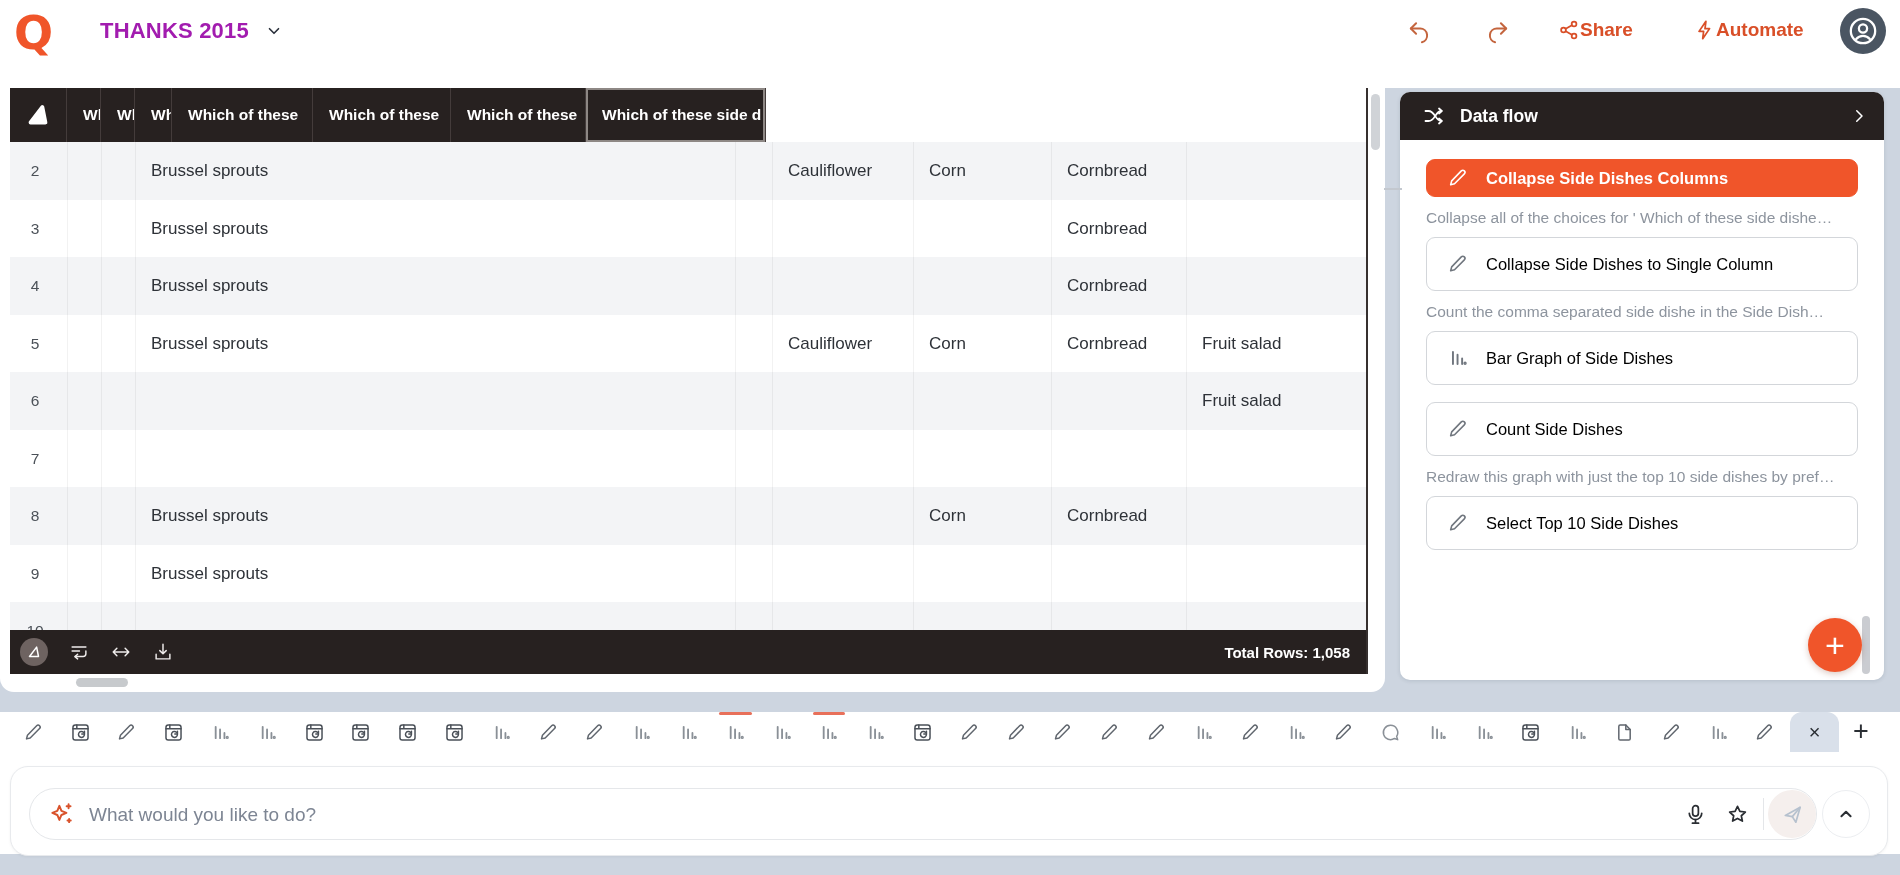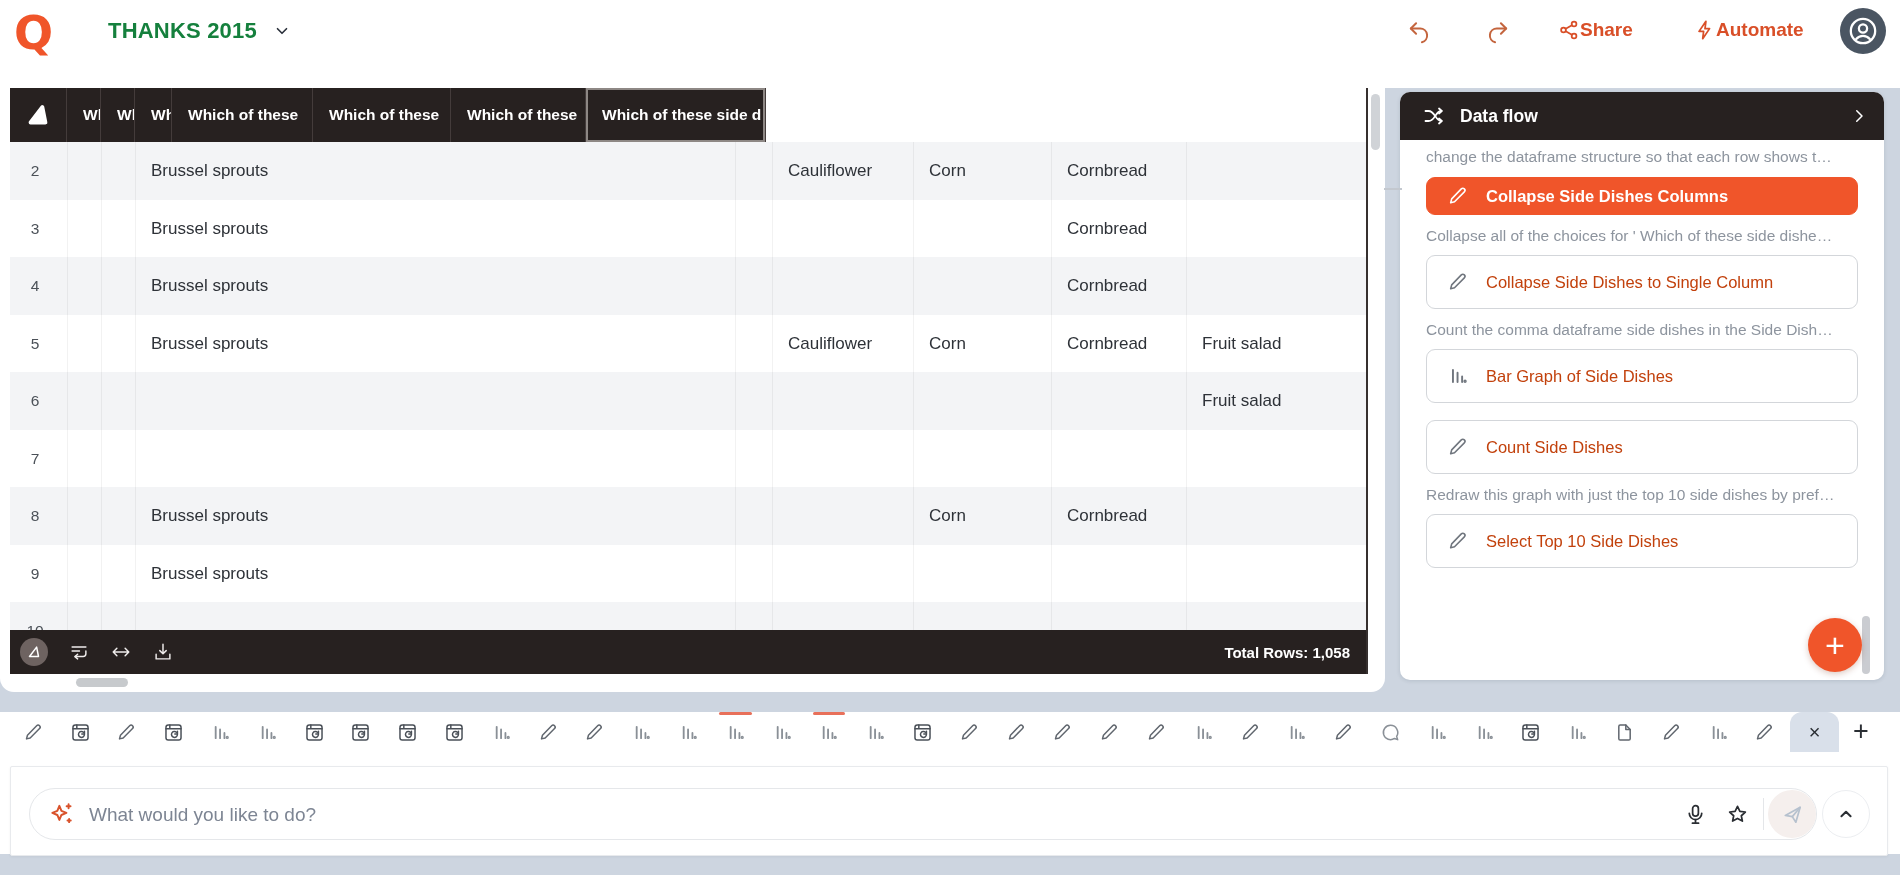--- a/index.html
+++ b/index.html
@@ -8,21 +8,21 @@
     background:#cdd5e0;
     font-family:"Liberation Sans",sans-serif;
     -webkit-font-smoothing:antialiased;
   }
   .abs{position:absolute;}
   svg{fill:none;stroke:currentColor;stroke-width:1.7;stroke-linecap:round;stroke-linejoin:round;display:block;}
 
   
   #topbar{left:0;top:0;width:1900px;height:88px;background:#ffffff;z-index:20;}
   #logo{left:14px;top:4px;font-size:46px;font-weight:800;color:#F0552A;line-height:58px;font-family:"DejaVu Sans",sans-serif;}
-  #file-title{left:108px;top:18px;font-size:22px;font-weight:700;color:#15803d;letter-spacing:.2px;display:flex;align-items:center;gap:16px;cursor:pointer;}
+  #file-title{left:100px;top:18px;font-size:22px;font-weight:700;color:#a21caf;letter-spacing:.2px;display:flex;align-items:center;gap:16px;cursor:pointer;}
   #file-title svg{width:18px;height:18px;color:#2a303b;stroke-width:2.2;}
   .tb-icon-btn{width:28px;height:28px;color:#c4653e;}
   #undo-btn{left:1405px;top:18px;}
   #redo-btn{left:1484px;top:18px;}
   .tb-action{display:flex;align-items:center;color:#d94f28;font-size:19px;font-weight:600;cursor:pointer;}
   .tb-action svg{width:22px;height:22px;stroke-width:1.9;}
   #share-btn{left:1558px;top:19px;}
   #automate-btn{left:1694px;top:19px;}
   #avatar{left:1840px;top:8px;width:46px;height:46px;border-radius:50%;background:#4a5562;display:flex;align-items:center;justify-content:center;color:#fff;}
   #avatar svg{width:34px;height:34px;stroke-width:1.6;}
@@ -61,21 +61,21 @@
     display:flex;align-items:center;color:#fff;cursor:pointer;}
   #df-header svg.flow{width:24px;height:24px;margin-left:22px;stroke-width:1.8;}
   #df-title{margin-left:14px;font-size:17.5px;font-weight:700;}
   #df-chevron{margin-left:auto;margin-right:16px;width:18px;height:18px;stroke-width:2;}
   #df-body{position:absolute;left:26px;top:48px;width:432px;padding-top:8px;}
   .df-caption{margin:12px 0 0;height:18px;line-height:18px;font-size:15.5px;color:#8d949e;
     white-space:nowrap;overflow:hidden;}
   .df-caption:first-child{margin-top:0;}
   .df-node{margin-top:10px;height:54px;border:1px solid #d3d6da;border-radius:9px;background:#fff;
     display:flex;align-items:center;padding-left:20px;box-sizing:border-box;gap:17px;
-    font-size:16.5px;color:#c2410c;cursor:pointer;}
+    font-size:16.5px;color:#000000;cursor:pointer;}
   .df-node+.df-node{margin-top:17px;}
   .df-node svg{width:22px;height:22px;color:#70767e;}
   .df-node.active{background:#F0552A;border-color:#F0552A;color:#fff;font-weight:700;height:38px;margin-top:11px;}
   .df-node.active svg{color:#fff;}
   #df-connector{left:1384px;top:188px;width:18px;height:2px;background:#c3c8cf;z-index:7;}
   #df-scroll-thumb{position:absolute;left:462px;top:524px;width:8px;height:58px;background:#caccd1;border-radius:4px;}
   #fab{left:1808px;top:618px;width:54px;height:54px;border-radius:50%;background:#F0552A;z-index:9;
     display:flex;align-items:center;justify-content:center;color:#fff;font-size:34px;font-weight:400;
     line-height:54px;cursor:pointer;box-shadow:0 2px 6px rgba(120,40,10,.25);}
 
@@ -89,21 +89,21 @@
   .tb-item .flag{position:absolute;left:7px;right:7px;top:0;height:3px;background:#e8705a;border-radius:2px;}
   .ic-pencil{color:#60666e;} .ic-table{color:#4a5058;} .ic-bar{color:#8a9097;}
   .ic-chat{color:#8a9097;} .ic-file{color:#60666e;}
   #tab-close{left:1790px;top:712px;width:49px;height:40px;background:#d9e0ea;border-radius:12px 12px 0 0;
     text-align:center;line-height:40px;font-size:20px;color:#2a2e33;cursor:pointer;z-index:11;}
   #tab-add{left:1840px;top:712px;width:42px;height:40px;text-align:center;line-height:38px;font-size:27px;
     font-weight:300;color:#2a2e33;cursor:pointer;z-index:11;}
 
   
   #prompt-card{left:10px;top:766px;width:1878px;height:90px;background:#fff;border:1px solid #e8eaed;
-    border-radius:2px;box-sizing:border-box;z-index:12;box-shadow:0 1px 3px rgba(0,0,0,.05);}
+    border-radius:18px;box-sizing:border-box;z-index:12;box-shadow:0 1px 3px rgba(0,0,0,.05);}
   #prompt-pill{left:28px;top:787px;width:1788px;height:52px;border:1px solid #e5e7ea;border-radius:26px;
     box-sizing:border-box;background:#fff;}
   #sparkle{left:47px;top:800px;width:26px;height:26px;color:#d9532c;stroke-width:1.8;}
   #prompt-input{left:86px;top:789px;width:1450px;height:48px;border:none;outline:none;font-size:19px;
     color:#2f3136;font-family:"Liberation Sans",sans-serif;background:transparent;}
   #prompt-input::placeholder{color:#7d8593;}
   #mic-btn{left:1683px;top:802px;width:23px;height:23px;color:#2a2e33;stroke-width:1.8;cursor:pointer;}
   #star-btn{left:1725px;top:802px;width:23px;height:23px;color:#2a2e33;stroke-width:1.8;cursor:pointer;}
   #prompt-divider{left:1762px;top:797px;width:1px;height:32px;background:#e4e6e9;}
   #send-btn{left:1767px;top:789px;width:48px;height:48px;border-radius:50%;background:#f5efed;
@@ -266,39 +266,38 @@
         <path d="M3.5 17h3c7 0 6.5-10 13-10"></path>
       <path d="M17 4.5L19.8 7 17 9.5"></path>
         <path d="M17 14.5l2.8 2.5-2.8 2.5"></path>
     </svg>
     <span id="df-title">Data flow</span>
     <svg id="df-chevron" viewBox="0 0 24 24">
         <path d="M9 5l7 7-7 7"></path>
       </svg>
   </div>
   <div id="df-body">
-      <div class="df-caption">change the dataframe structure so that each row shows t…</div>
       <div class="df-node active">
         <span>
           <svg viewBox="0 0 24 24">
             <path d="M15.6 4.2a2.3 2.3 0 0 1 3.3 3.3L8.2 18.2 4 19.3l1.1-4.2L15.6 4.2z"></path>
           </svg>
         </span>
         <span>Collapse Side Dishes Columns</span>
       </div>
       <div class="df-caption">Collapse all of the choices for ' Which of these side dishe…</div>
       <div class="df-node">
         <span>
           <svg viewBox="0 0 24 24">
             <path d="M15.6 4.2a2.3 2.3 0 0 1 3.3 3.3L8.2 18.2 4 19.3l1.1-4.2L15.6 4.2z"></path>
           </svg>
         </span>
         <span>Collapse Side Dishes to Single Column</span>
       </div>
-      <div class="df-caption">Count the comma dataframe side dishes in the Side Dish…</div>
+      <div class="df-caption">Count the comma separated side dishe in the Side Dish…</div>
       <div class="df-node">
         <span>
           <svg viewBox="0 0 24 24">
             <path d="M6.5 5.5v13M11.5 8.5v10M16.5 12.5v6" stroke-width="2.1"></path>
             <circle cx="19.7" cy="17.7" r="1.05" stroke-width="1.6"></circle>
           </svg>
         </span>
         <span>Bar Graph of Side Dishes</span>
       </div>
       <div class="df-node">

